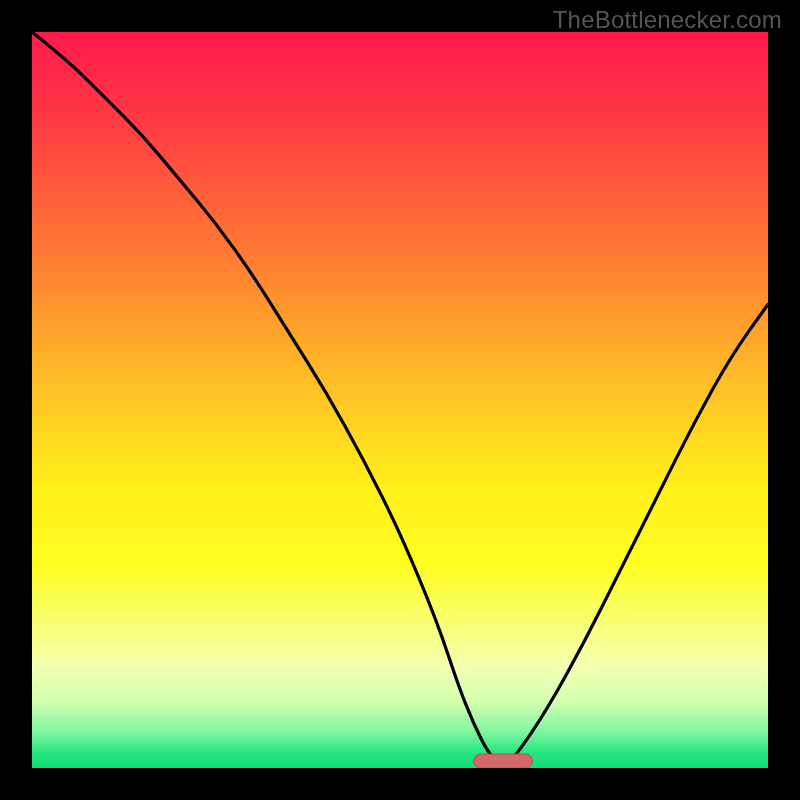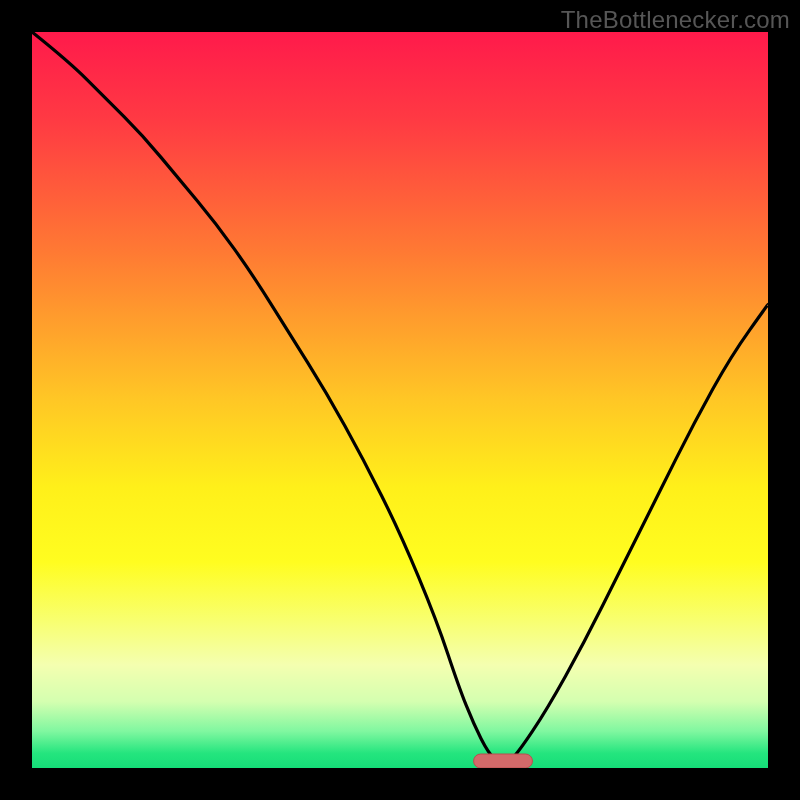--- a/index.html
+++ b/index.html
@@ -12,21 +12,21 @@
   }
   .frame {
     position: relative;
     width: 800px;
     height: 800px;
     background: #000;
   }
   .attribution {
     position: absolute;
     top: 6px;
-    right: 10px;
+    right: 18px;
     font-family: Arial, Helvetica, sans-serif;
     font-size: 24px;
     font-weight: 500;
     letter-spacing: 0.2px;
     color: #565656;
     z-index: 5;
   }
   .plot-area {
     position: absolute;
     left: 32px;

